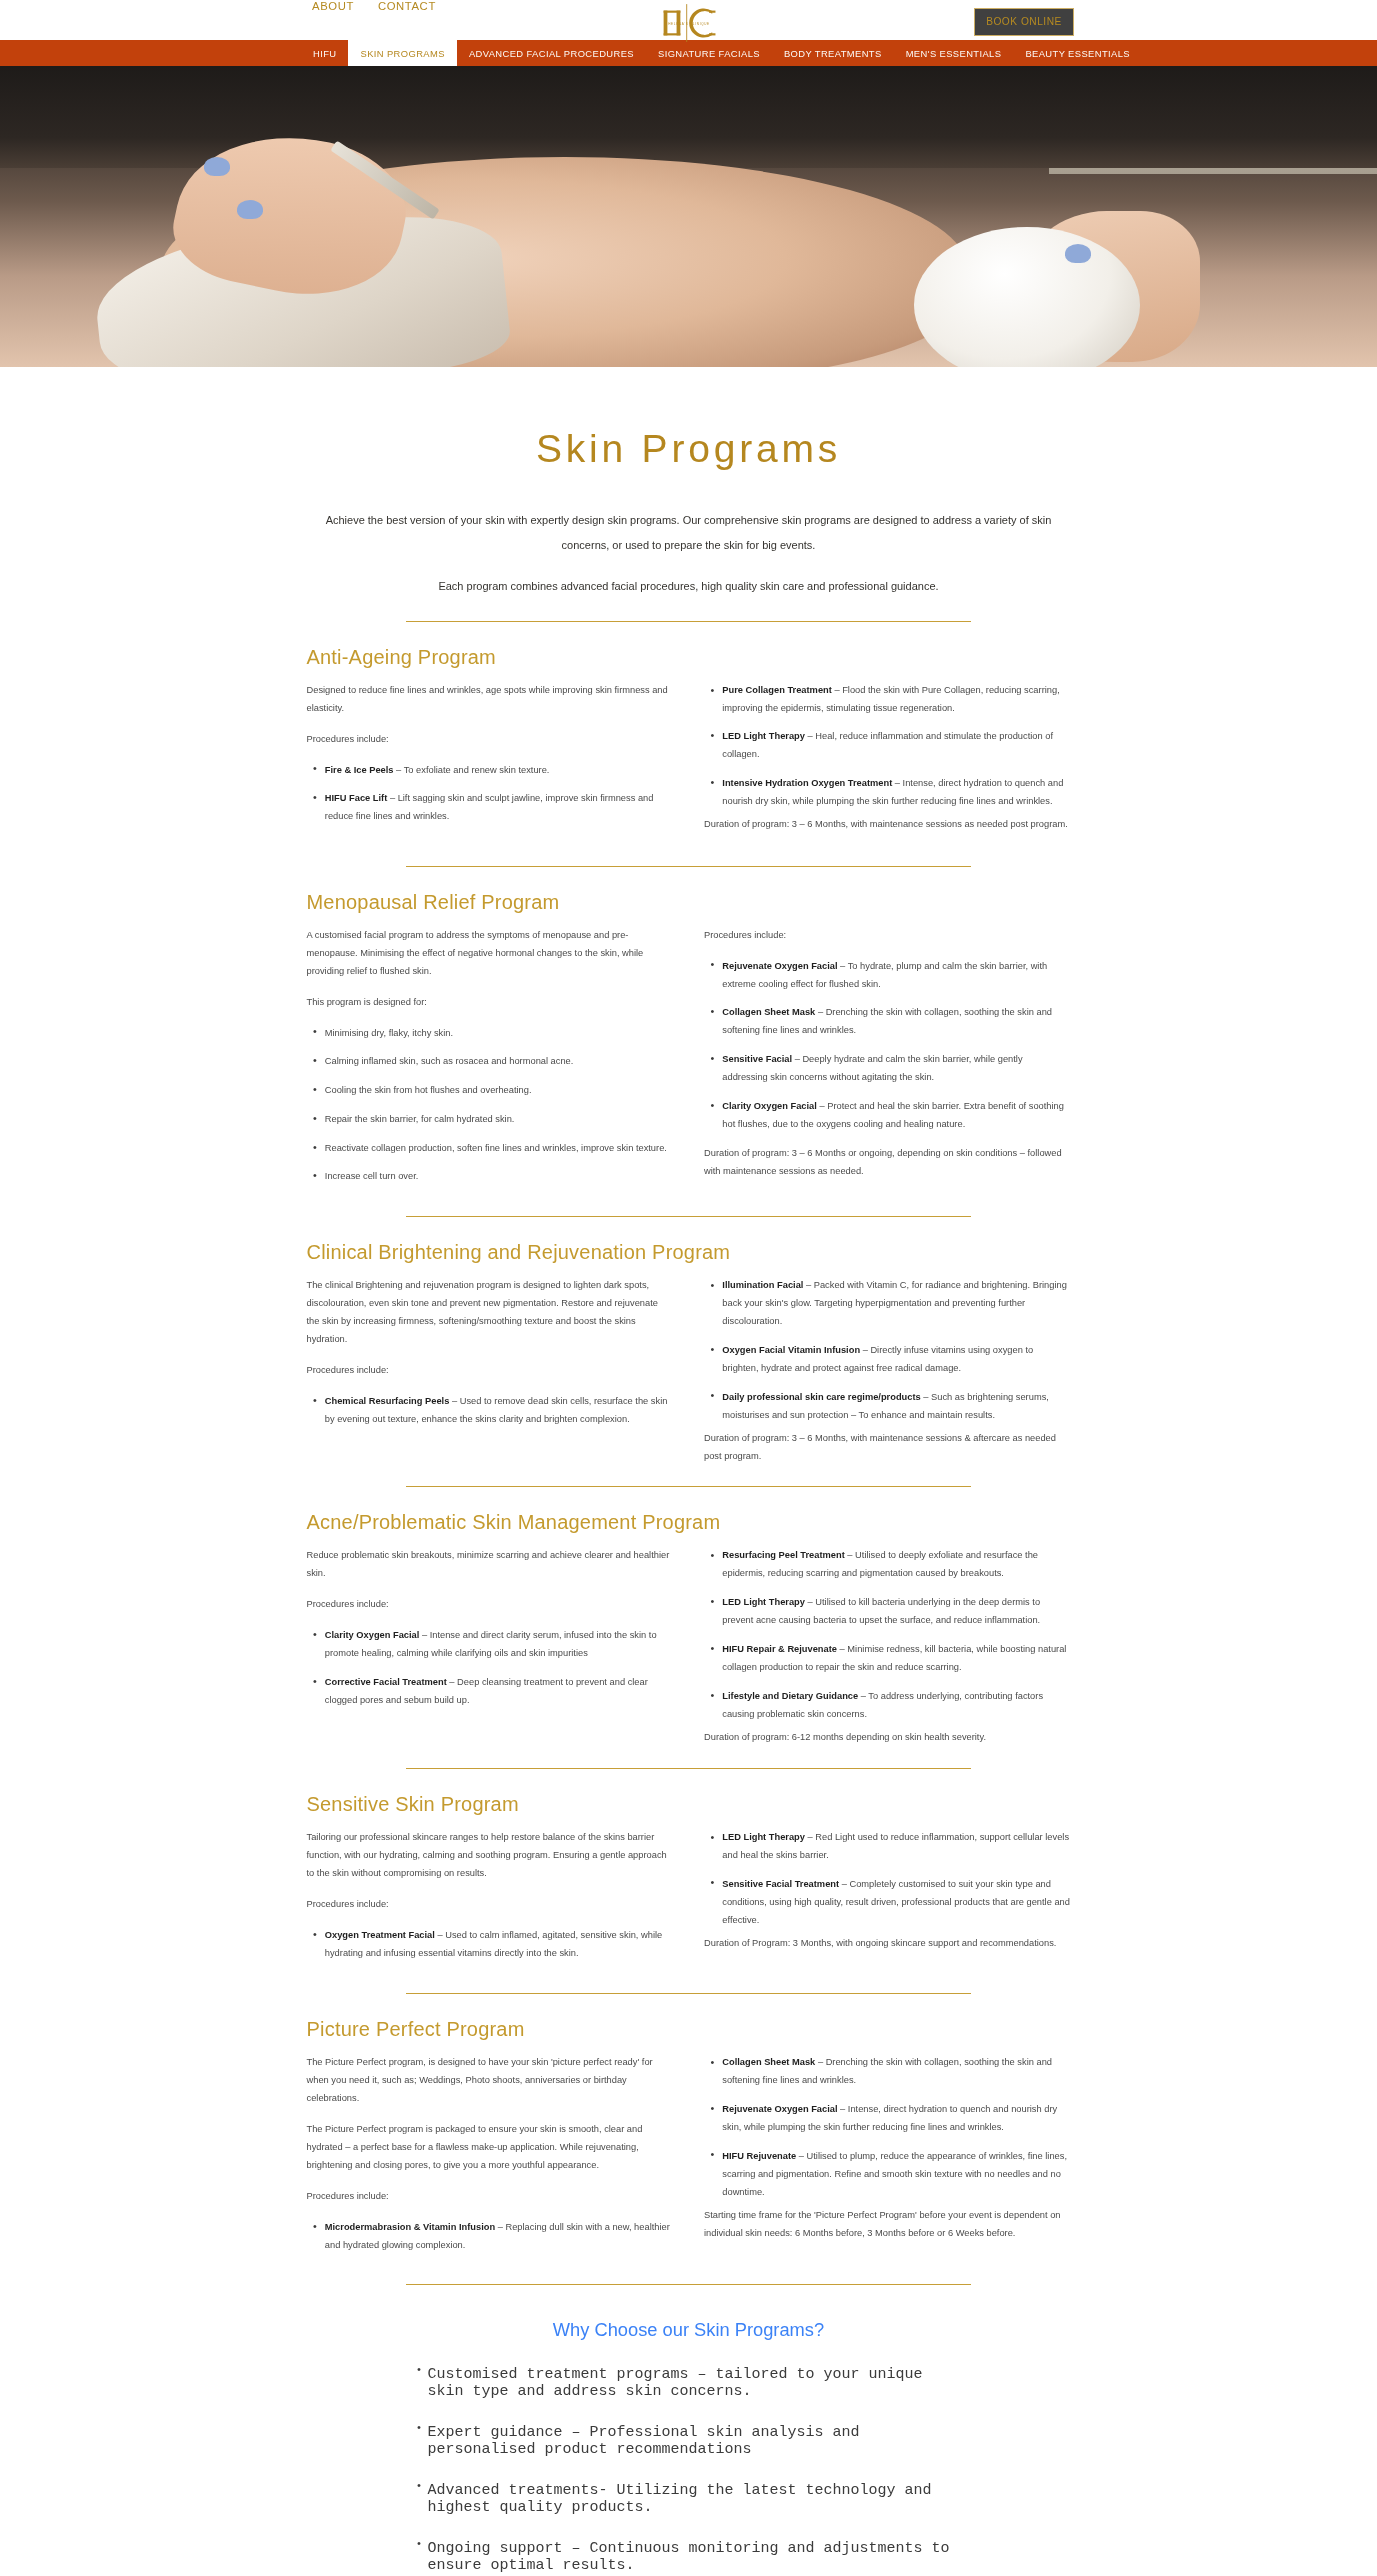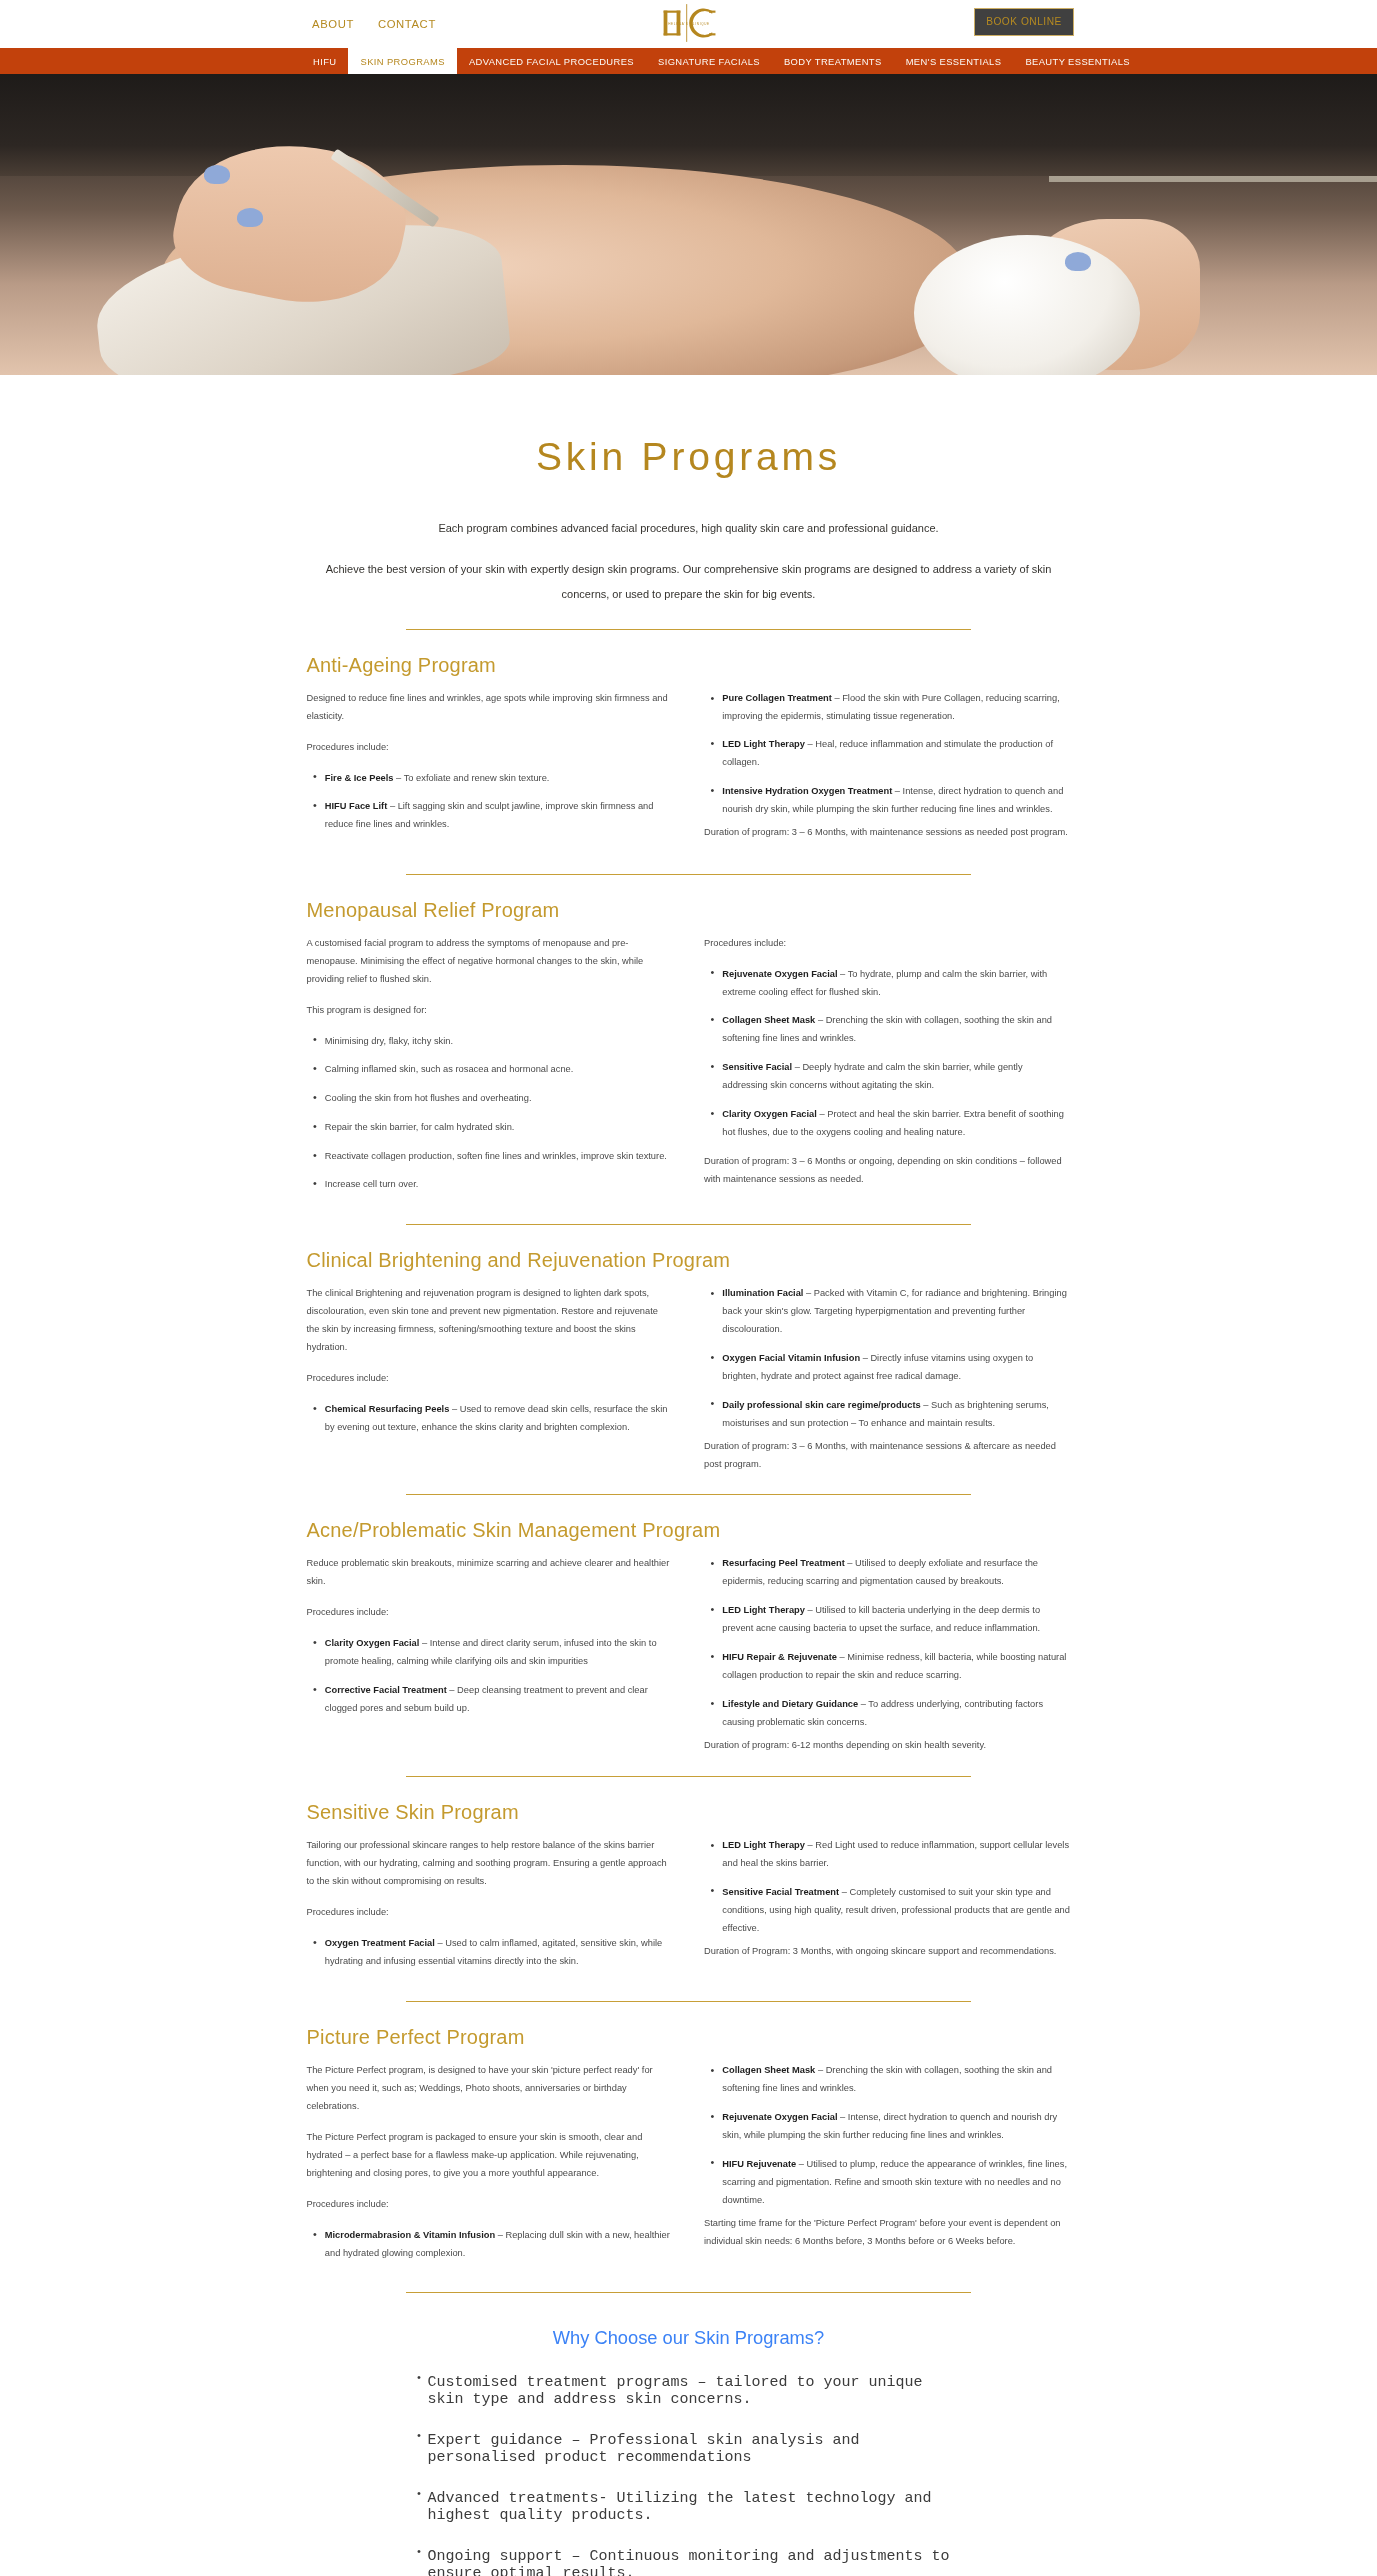--- a/index.html
+++ b/index.html
@@ -6,24 +6,23 @@
   body {
     width: 1377px;
     font-family: "Liberation Sans", sans-serif;
     background: #ffffff;
     color: #3a3a3a;
     -webkit-font-smoothing: antialiased;
   }
 
   
   .topbar {
-    height: 48px;
+    height: 40px;
     background: #ffffff;
     display: flex;
-    align-items: center;
     position: relative;
   }
   .topnav { display: flex; gap: 24px; margin-left: 312px; }
   .topnav a {
     color: #b58a21;
     font-size: 11.3px;
     letter-spacing: 0.6px;
     text-decoration: none;
     font-family: "Liberation Sans Narrow", "Liberation Sans", sans-serif;
   }
@@ -251,22 +250,22 @@
   <div class="brush"></div>
   <div class="nail1"></div>
     <div class="nail2"></div>
   <div class="hand2"></div>
   <div class="bowl"></div>
   <div class="nail3"></div>
 </div>
 
 <h1 class="page-title">Skin Programs</h1>
 <div class="intro">
+  <p>Achieve the best version of your skin with expertly design skin programs. Our comprehensive skin programs are designed to address a variety of skin concerns, or used to prepare the skin for big events.</p>
   <p>Each program combines advanced facial procedures, high quality skin care and professional guidance.</p>
-  <p>Achieve the best version of your skin with expertly design skin programs. Our comprehensive skin programs are designed to address a variety of skin concerns, or used to prepare the skin for big events.</p>
 </div>
 
 <div class="content">
   <div id="programs-root">
       <div class="divider"></div>
       <section class="program">
         <h2>Anti-Ageing Program</h2>
         <div class="cols prog-body">
           <p>Designed to reduce fine lines and wrinkles, age spots while improving skin firmness and elasticity.</p>
           <p>Procedures include:</p>

